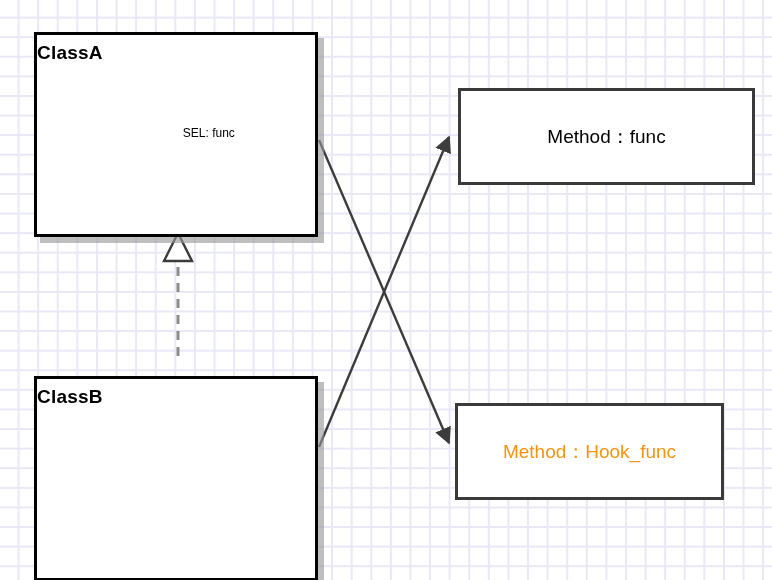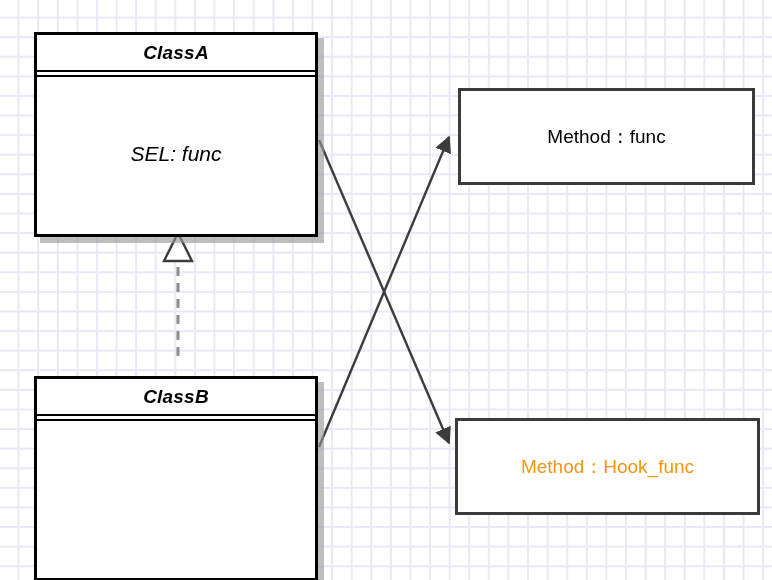--- a/index.html
+++ b/index.html
@@ -39,22 +39,21 @@
   }
 
   
   .class-box {
     position: absolute;
     background: #ffffff;
     border: 3px solid #000000;
     box-sizing: border-box;
     box-shadow: 6px 6px 0 0 rgba(150,150,150,0.62);
     display: flex;
-    flex-direction: column;
-    font-style: italic;
+    flex-direction: row;
   }
   .class-title {
     height: 35px;
     line-height: 35px;
     text-align: center;
     font-weight: bold;
     font-size: 19px;
     color: #000000;
     letter-spacing: 0.2px;
     flex: 0 0 auto;
@@ -65,21 +64,21 @@
     border-top: 2.5px solid #000000;
     border-bottom: 2.5px solid #000000;
     background: #ffffff;
     box-sizing: border-box;
   }
   .class-body {
     flex: 1 1 auto;
     display: flex;
     align-items: center;
     justify-content: center;
-    font-size: 21px;
+    font-size: 12px;
     color: #000000;
     padding-bottom: 4px;
   }
   .class-body.accent {
     color: #F59412;
   }
 
   
   .method-box {
     position: absolute;
@@ -93,21 +92,21 @@
     color: #000000;
   }
   .method-box.accent {
     color: #F59412;
   }
 
   
   #box-class-a   { left: 34px;  top: 32px;  width: 284px; height: 205px; }
   #box-class-b   { left: 34px;  top: 376px; width: 284px; height: 205px; }
   #box-method-a  { left: 458px; top: 88px;  width: 297px; height: 97px; }
-  #box-method-b  { left: 455px; top: 418px; width: 305px; height: 97px; }
+  #box-method-b  { left: 455px; top: 403px; width: 269px; height: 97px; }
 </style>
 </head>
 <body>
 
 <div id="canvas">
 
   <svg id="connectors" viewBox="0 0 772 580" width="772" height="580" xmlns="http://www.w3.org/2000/svg">
     <defs>
       <marker id="arrow-filled" viewBox="0 0 10 10" refX="9" refY="5" markerWidth="7" markerHeight="7" orient="auto-start-reverse">
         <path d="M 0 0 L 10 5 L 0 10 z" fill="#3c3c3c"></path>

